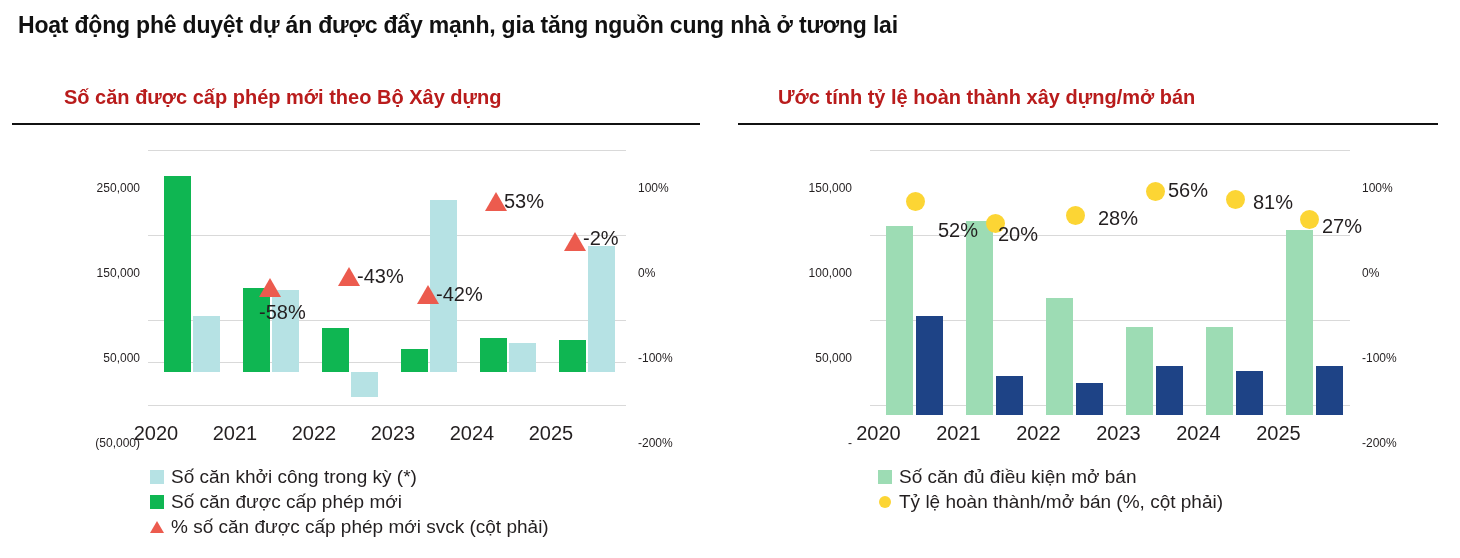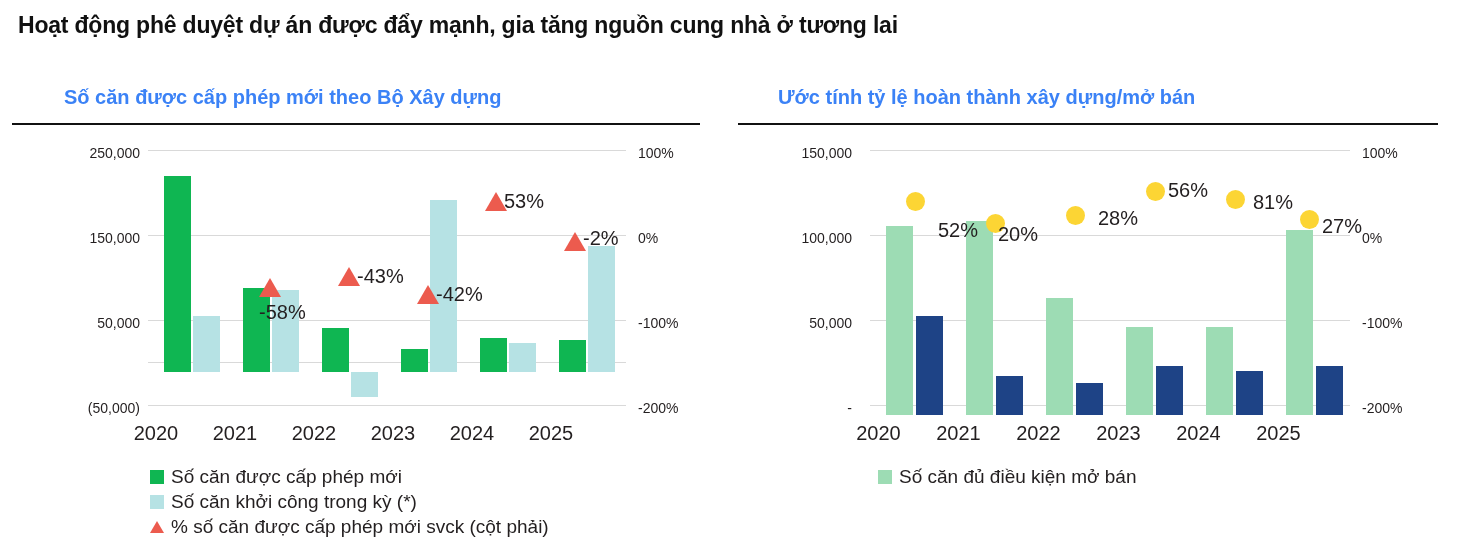--- a/index.html
+++ b/index.html
@@ -24,21 +24,21 @@
 
   .panel { position: absolute; top: 78px; height: 480px; }
   .panel-left  { left: 0px;   width: 730px; }
   .panel-right { left: 730px; width: 730px; }
 
   .panel-title {
     position: absolute;
     top: 8px;
     font-size: 20px;
     font-weight: bold;
-    color: #3b82f6;
+    color: #b91c1c;
     white-space: nowrap;
   }
   .panel-left .panel-title  { left: 64px; }
   .panel-right .panel-title { left: 48px; }
 
   .rule {
     position: absolute;
     top: 45px;
     height: 2px;
     background: #111111;
@@ -57,24 +57,25 @@
 
   .gridline {
     position: absolute;
     left: 0; right: 0;
     height: 1px;
     background: #d9d9d9;
   }
 
   .axis-lbl {
     position: absolute;
-    font-size: 14px;
+    font-size: 12px;
     color: #231f20;
     white-space: nowrap;
     line-height: 1;
+    margin-top: 36px;
   }
   .axis-lbl.left  { text-align: right; }
   .axis-lbl.right { text-align: left; }
 
   
   .bargroup { position: absolute; top: 0; bottom: 0; }
   .bar {
     position: absolute;
     bottom: 0;
   }
@@ -223,26 +224,26 @@
       <div class="xlabel" style="left:118px; width:76px;">2020</div>
       <div class="xlabel" style="left:197px; width:76px;">2021</div>
       <div class="xlabel" style="left:276px; width:76px;">2022</div>
       <div class="xlabel" style="left:355px; width:76px;">2023</div>
       <div class="xlabel" style="left:434px; width:76px;">2024</div>
       <div class="xlabel" style="left:513px; width:76px;">2025</div>
     </div>
 
     <div class="legend">
       <div class="legend-row">
+        <span class="swatch sq-ltblue"></span>
+        <span class="legend-text">Số căn khởi công trong kỳ (*)</span>
+      </div>
+      <div class="legend-row">
         <span class="swatch sq-green"></span>
         <span class="legend-text">Số căn được cấp phép mới</span>
-      </div>
-      <div class="legend-row">
-        <span class="swatch sq-ltblue"></span>
-        <span class="legend-text">Số căn khởi công trong kỳ (*)</span>
       </div>
       <div class="legend-row">
         <span class="swatch tri-red"></span>
         <span class="legend-text">% số căn được cấp phép mới svck (cột phải)</span>
       </div>
     </div>
   </div>
 
   <div class="panel panel-right">
     <div class="panel-title">Ước tính tỷ lệ hoàn thành xây dựng/mở bán</div>
@@ -320,16 +321,20 @@
       <div class="xlabel" style="left:350px; width:77px;">2023</div>
       <div class="xlabel" style="left:430px; width:77px;">2024</div>
       <div class="xlabel" style="left:510px; width:77px;">2025</div>
     </div>
 
     <div class="legend">
       <div class="legend-row">
         <span class="swatch sq-mint"></span>
         <span class="legend-text">Số căn đủ điều kiện mở bán</span>
       </div>
+      <div class="legend-row">
+        <span class="swatch dot-yellow"></span>
+        <span class="legend-text">Tỷ lệ hoàn thành/mở bán (%, cột phải)</span>
+      </div>
     </div>
   </div>
 
 </div>
 
 </body></html>

